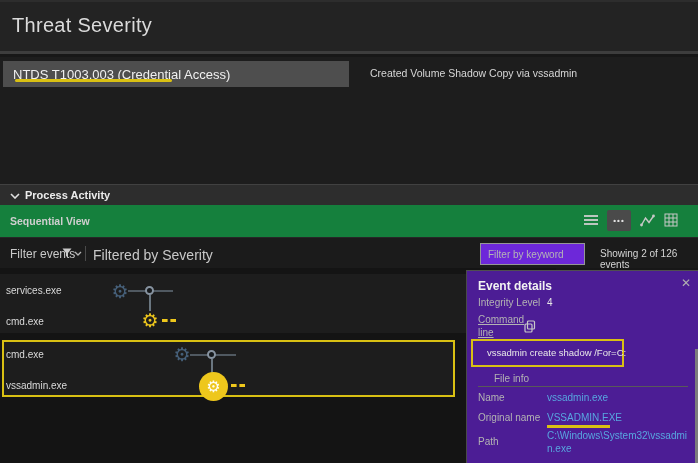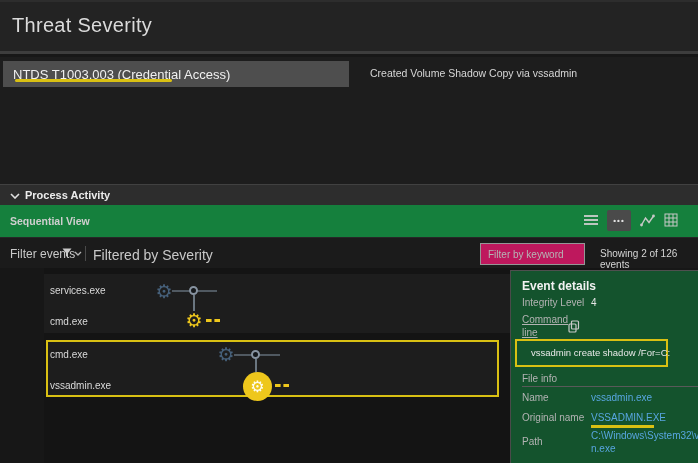--- a/index.html
+++ b/index.html
@@ -32,52 +32,52 @@
   .ellipsis-btn{ left:607px; top:5px; width:24px; height:21px; background:#4a4a4a; border-radius:2px;
                  color:#e3e3e3; font-size:8px; letter-spacing:1px; }
 
   
   .filter-bar{ position:absolute; left:0; top:237px; width:698px; height:31px; background:#1b1b1b; border-top:1px solid #272727; }
   .fe-label{ position:absolute; left:10px; top:9px; font-size:12px; color:#c9c9c9; cursor:pointer; }
   .funnel{ position:absolute; left:62px; top:10px; }
   .fe-chev{ position:absolute; left:74px; top:13px; }
   .fdivider{ position:absolute; left:85px; top:8px; width:1px; height:15px; background:#4a4a4a; }
   .fby-label{ position:absolute; left:93px; top:9px; font-size:14px; color:#c9c9c9; }
-  .kw-input{ position:absolute; left:480px; top:5px; width:105px; height:22px; background:#be185d;
+  .kw-input{ position:absolute; left:480px; top:5px; width:105px; height:22px; background:#6d28d9;
              border:1px solid #969696; color:#cfcfcf; font-size:10px; padding-left:7px; font-family:"Liberation Sans",sans-serif; }
   .kw-input::placeholder{ color:#b5b5b5; }
   .showing{ position:absolute; left:600px; top:10px; font-size:10px; color:#d5d5d5; }
 
   
-  .content{ position:absolute; left:0; top:268px; width:556px; height:195px; background:#141414;margin-left:44px; }
+  .content{ position:absolute; left:0; top:268px; width:556px; height:195px; background:#141414; }
   .card1{ position:absolute; left:0; top:6px; width:466px; height:59px; background:#1d1d1d; }
   .card2{ position:absolute; left:2px; top:72px; width:453px; height:57px; background:#1d1d1d; border:2.5px solid #d9c013; }
   .proc-label{ position:absolute; font-size:10px; color:#dadada; }
   .gear{ position:absolute; width:22px; height:22px; line-height:22px; text-align:center; font-size:19px; }
   .gear-blue{ color:#46607a; }
   .gear-yellow{ color:#eec71c; }
   .hline{ position:absolute; height:2px; background:#505961; }
   .vline{ position:absolute; width:2px; background:#6a7680; }
   .node{ position:absolute; width:9px; height:9px; border:2px solid #8793a0; border-radius:50%; background:#15181b; }
   .ydash{ position:absolute; width:14px; border-top:3px dashed #eec71c; }
   .ycircle{ position:absolute; width:29px; height:29px; border-radius:50%; background:#eec71c;
             text-align:center; line-height:29px; font-size:16px; color:#fffdf0; }
 
   
-  .panel{ position:absolute; left:466px; top:2px; width:232px; height:193px; background:#14532d;
+  .panel{ position:absolute; left:466px; top:2px; width:232px; height:193px; background:#4c1d95;
           border-left:1px solid #4a4a4a; border-top:1px solid #4f4f4f; }
   .panel-title{ position:absolute; left:11px; top:8px; font-size:12px; font-weight:700; color:#f2f2f2; }
   .panel-close{ position:absolute; right:7px; top:5px; font-size:12px; color:#b0b0b0; cursor:pointer; }
   .plabel{ position:absolute; font-size:10px; color:#b3b3b3; }
   .pvalue{ position:absolute; font-size:10px; color:#e6e6e6; }
   .cmd-label{ left:11px; top:42px; width:52px; line-height:13px;text-decoration:underline; }
   .copy-icon{ position:absolute; left:57px; top:49px; cursor:pointer; }
   .cmd-box{ position:absolute; left:4px; top:68px; width:153px; height:28px; border:2.5px solid #d9c013;
             line-height:23px; font-size:9.5px; color:#e8e8e8; padding-left:14px; white-space:nowrap; }
-  .fi-title{ left:11px; top:102px; }
+  .fi-title{ left:27px; top:102px; }
   .fi-sep{ position:absolute; left:11px; top:115px; width:210px; height:1px; background:#595959; }
   .link{ color:#58a6e0; }
   .orig-underline{ position:absolute; left:80px; top:154px; width:63px; height:2.5px; background:#d9c013; }
   .path-value{ left:80px; top:158px; width:142px; line-height:13px; word-break:break-all; }
   .scroll-thumb{ position:absolute; right:0; top:78px; width:3px; height:115px; background:#7c7c7c; }
   svg{ display:block; }
 </style>
 </head>
 <body>
 

